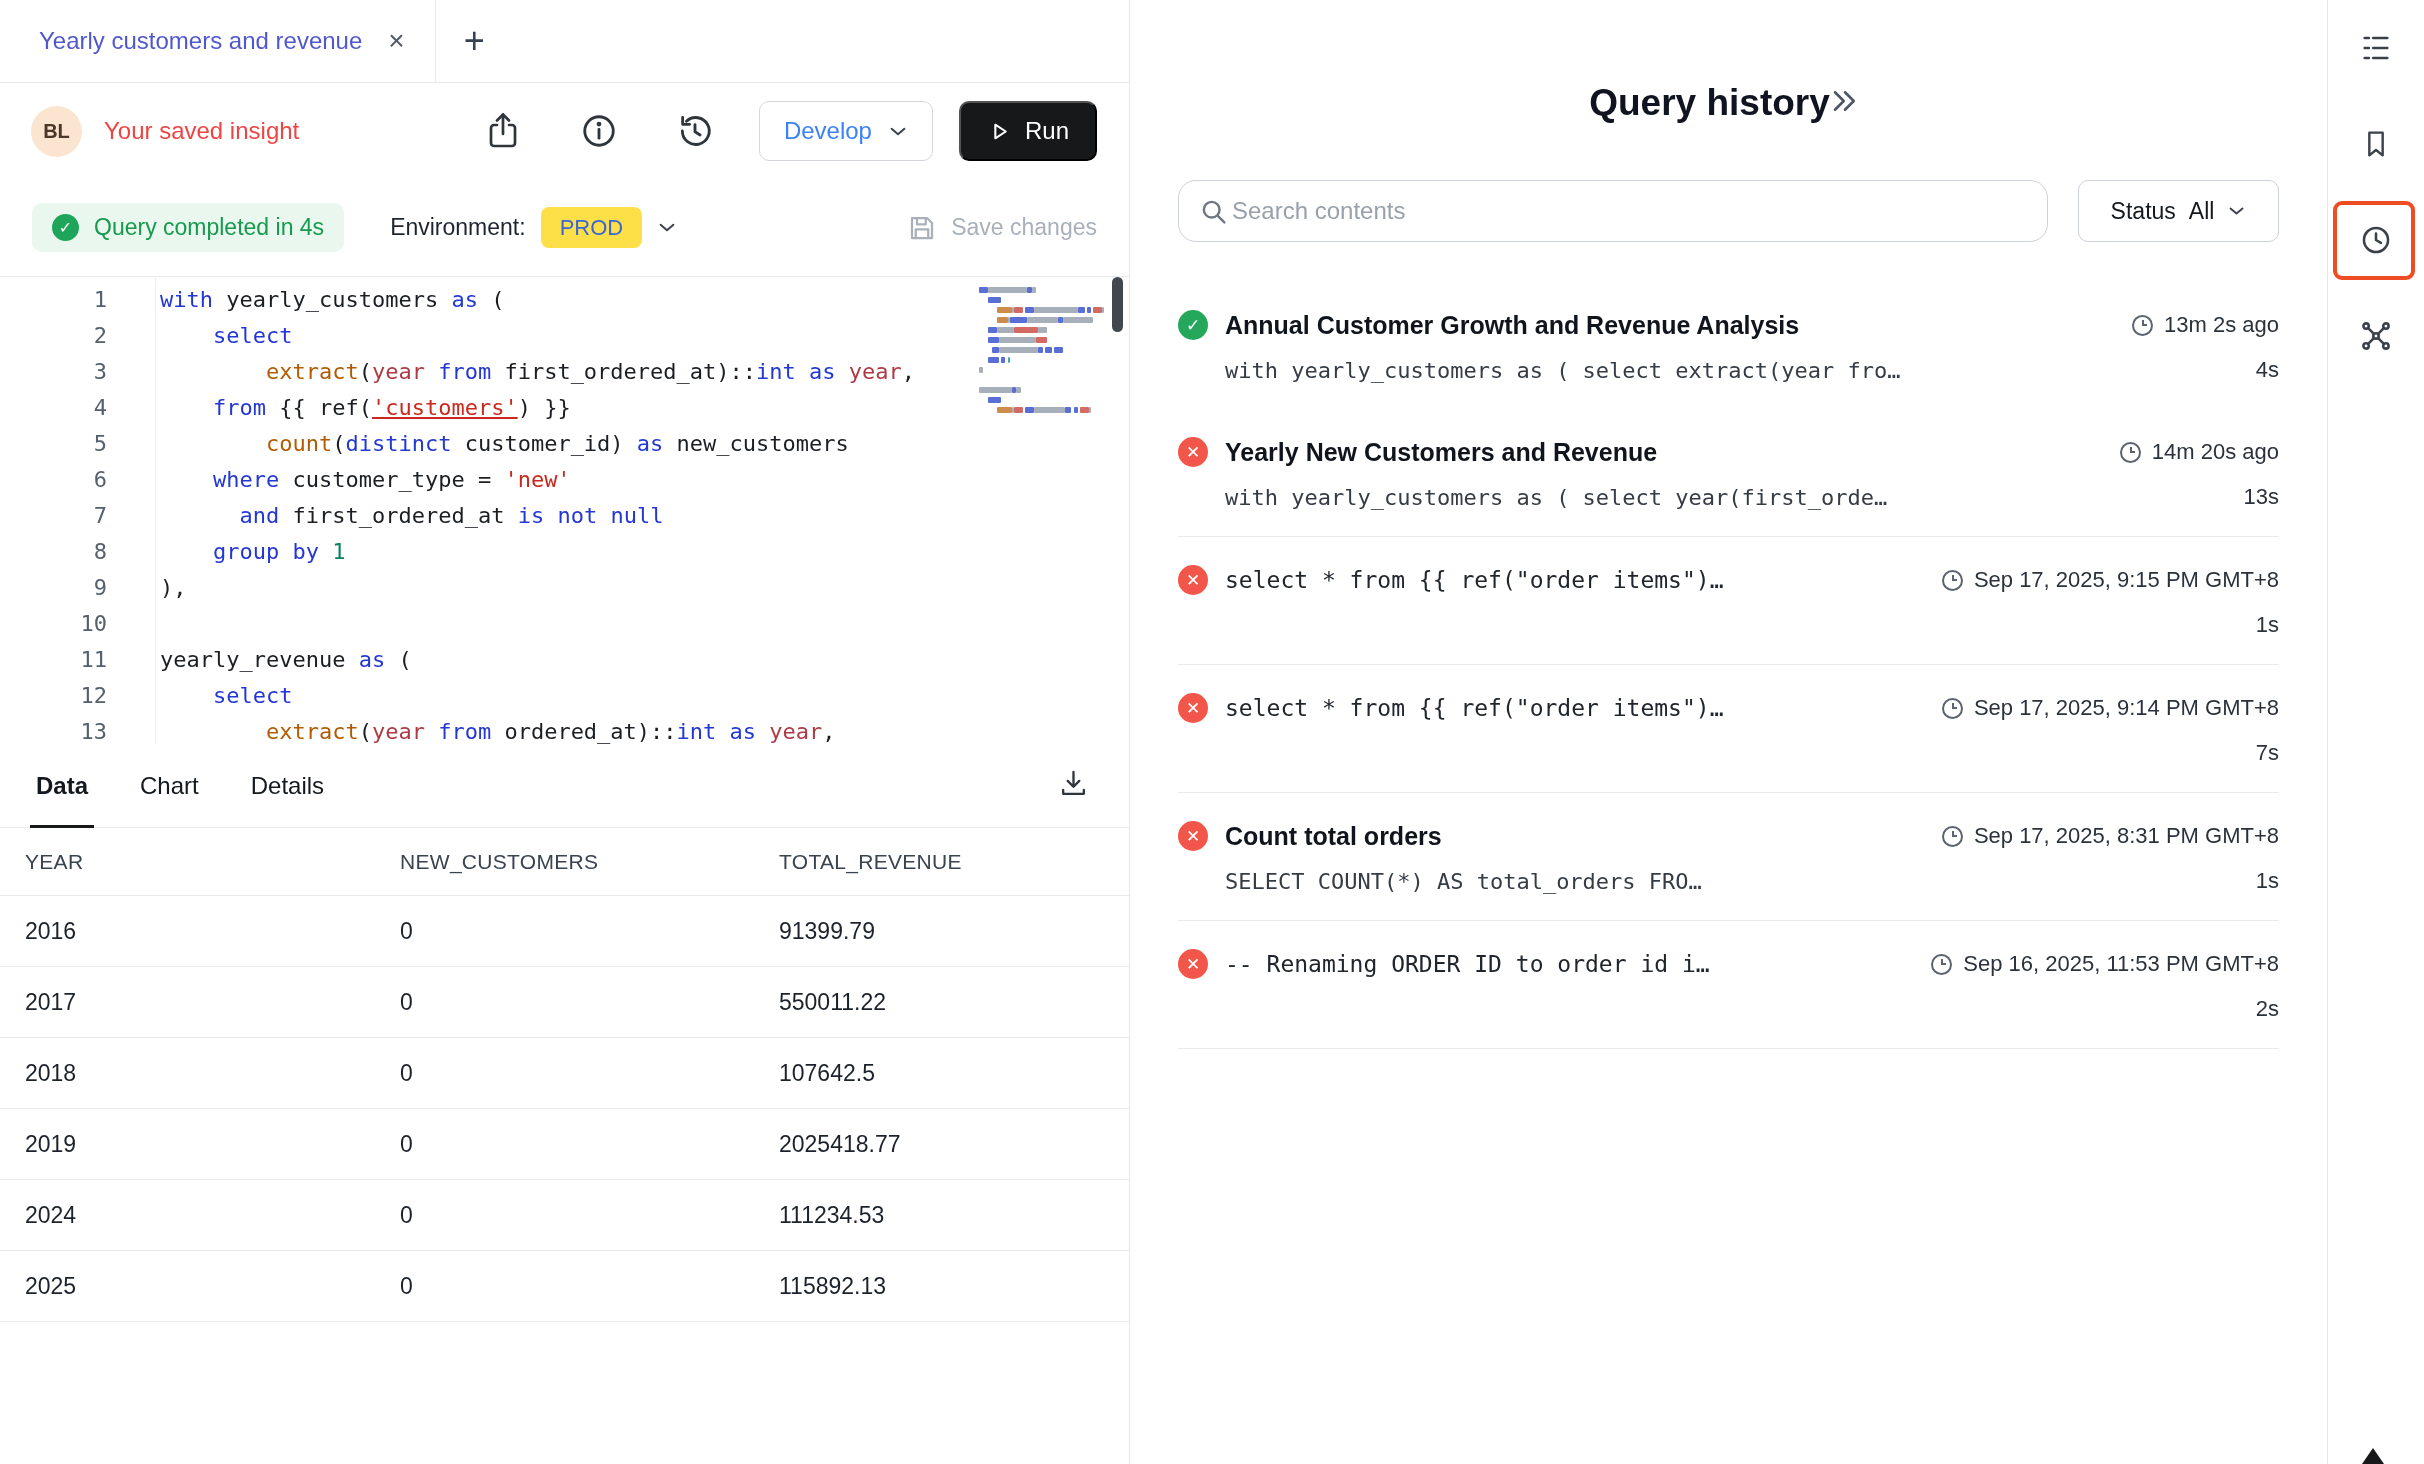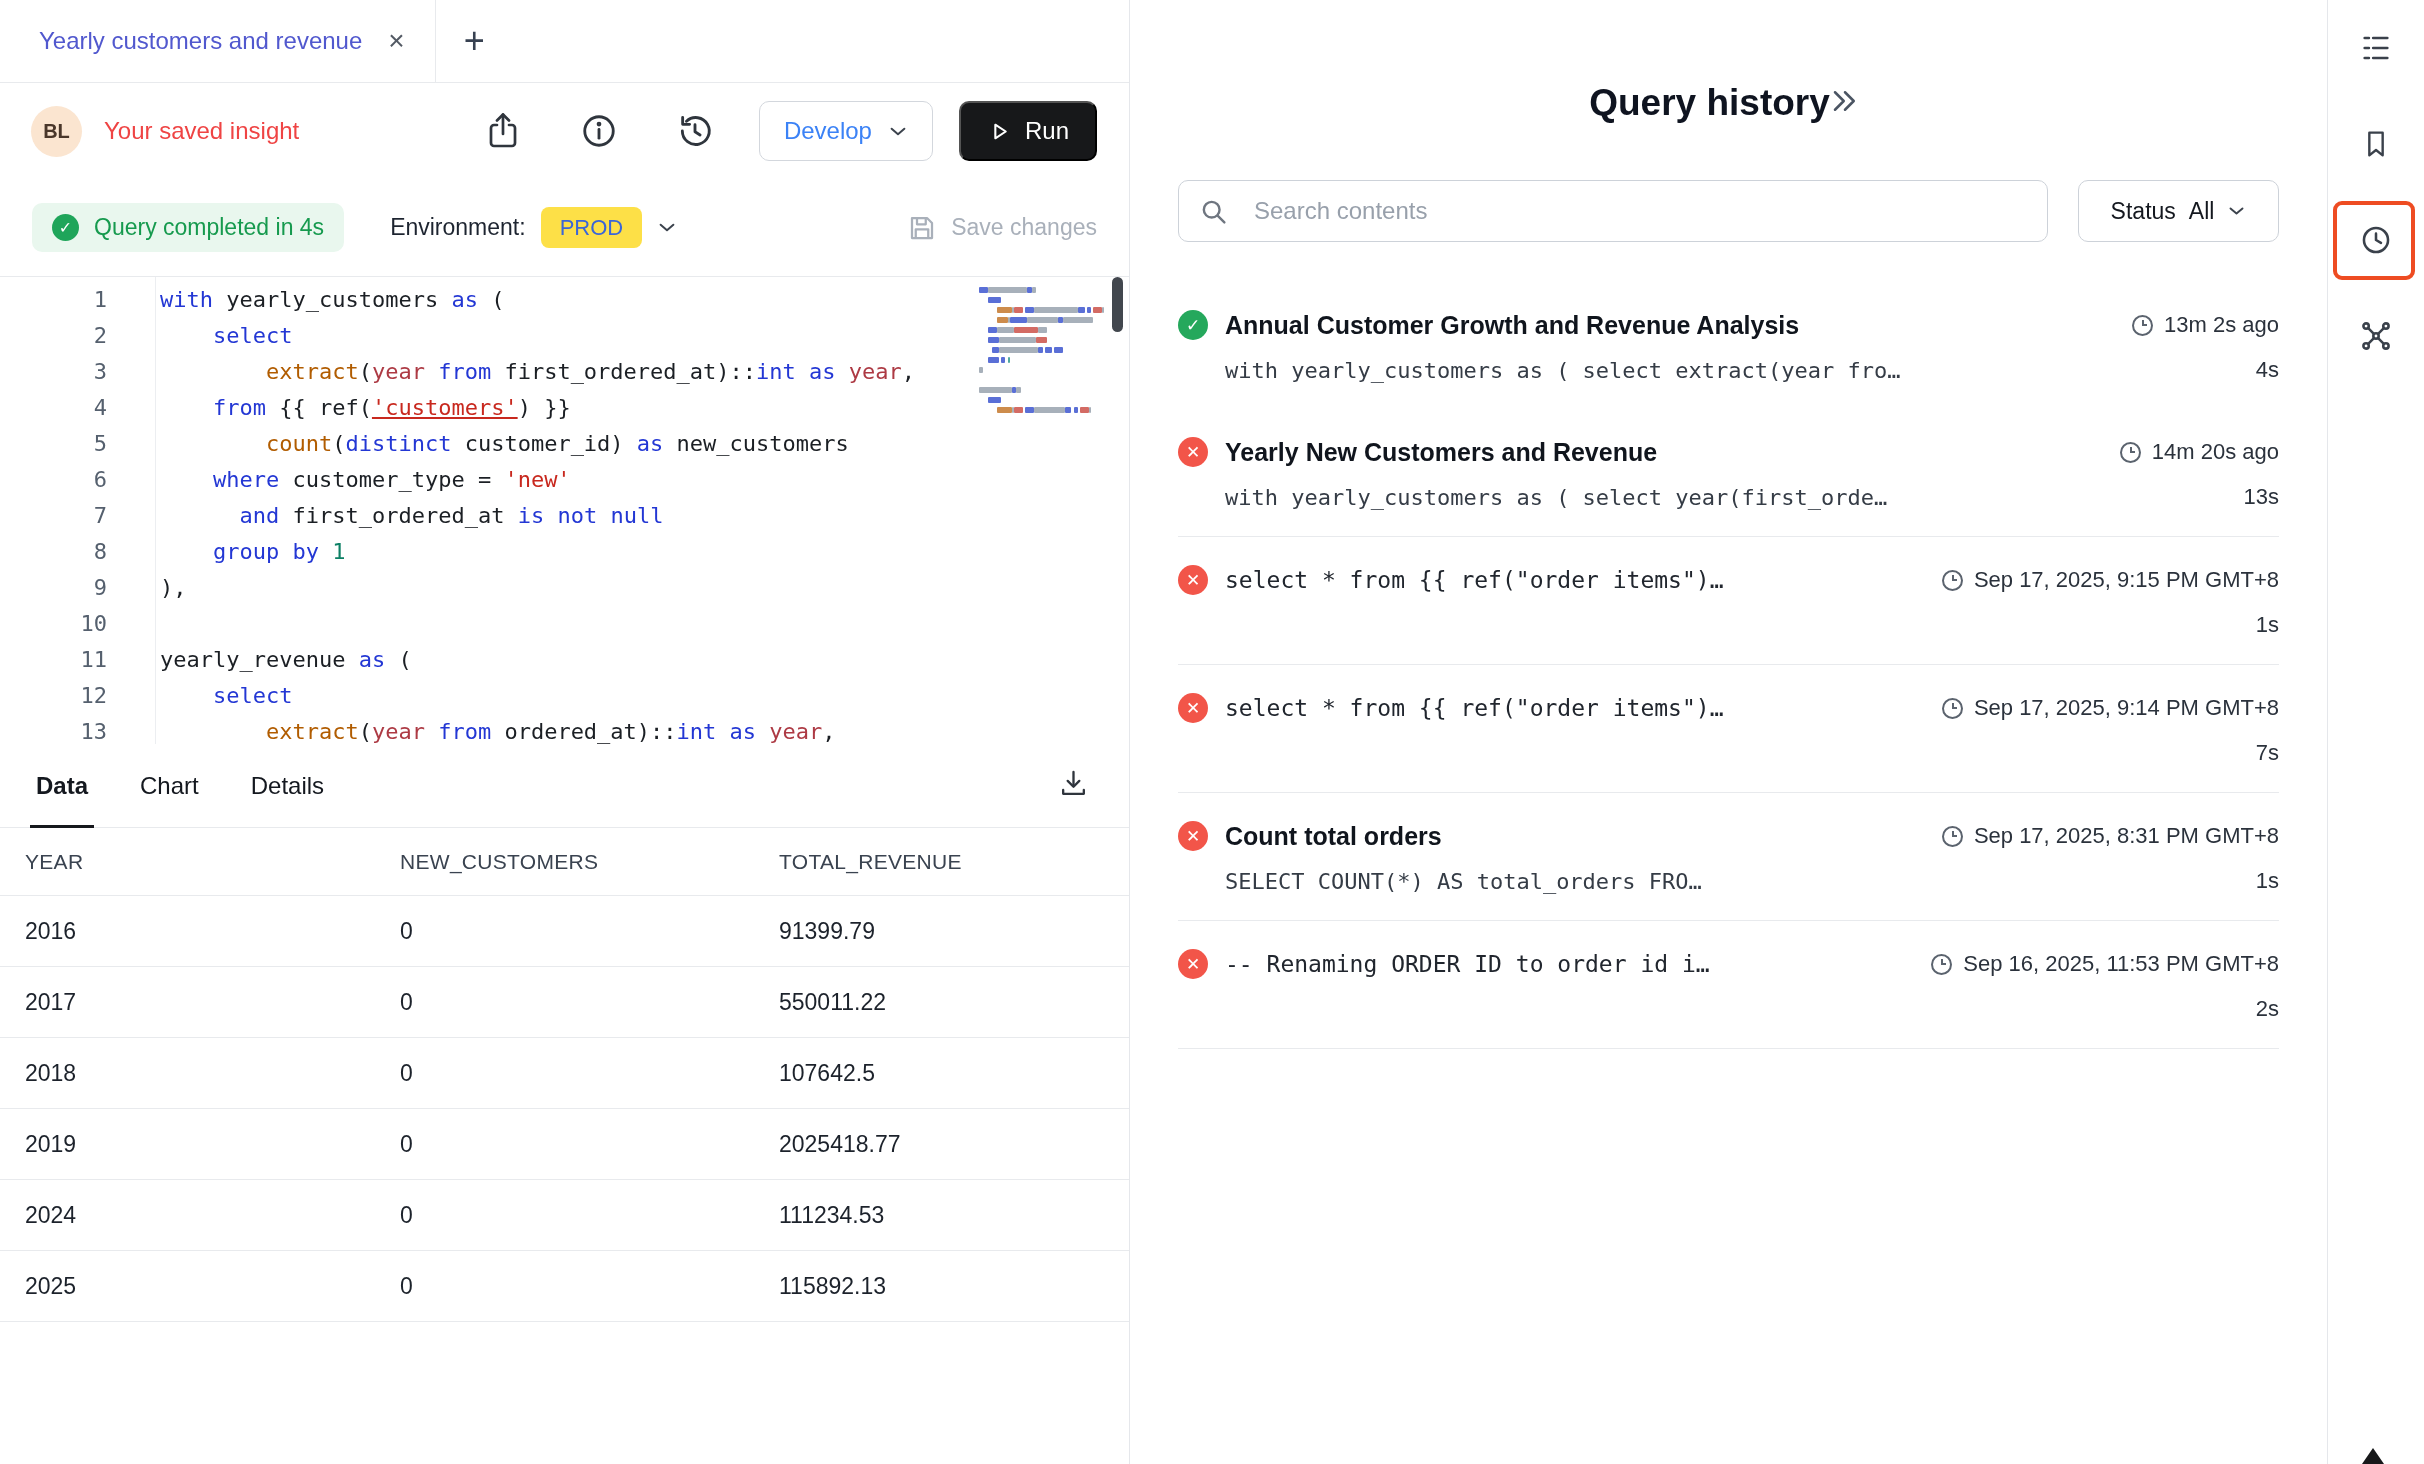--- a/index.html
+++ b/index.html
@@ -56,21 +56,21 @@
   .dl-wrap{margin-left:auto;}
 
   .trow{display:grid;grid-template-columns:375px 379px 1fr;align-items:center;height:70px;border-bottom:1px solid #e8eaed;padding-left:25px;font-size:23px;color:#1c222b;}
   .trow.thead{height:67px;font-size:21px;color:#3a4350;letter-spacing:.3px;}
 
   
   .hist{flex:1;min-width:0;border-right:1px solid #e5e7eb;box-sizing:border-box;padding-left:48px;display:flex;flex-direction:column;}
   .ptitle-row{margin-top:82px;display:flex;align-items:center;justify-content:center;padding-right:56px;}
   .ptitle{font-size:37px;font-weight:700;color:#0f1420;}
   .search-row{margin-top:56px;display:flex;gap:30px;padding-right:48px;}
-  .searchbox{flex:1;height:62px;border:1.5px solid #cdd2d9;border-radius:10px;display:flex;align-items:center;padding:0 20px;gap:24px;box-sizing:border-box;}
+  .searchbox{flex:1;height:62px;border:1.5px solid #cdd2d9;border-radius:18px;display:flex;align-items:center;padding:0 20px;gap:2px;box-sizing:border-box;}
   .searchbox input{border:none;outline:none;flex:1;font-size:24px;font-family:"Liberation Sans",sans-serif;color:#1b212b;background:transparent;}
   .searchbox input::placeholder{color:#98a0ab;}
   .statusbtn{width:201px;flex:0 0 201px;height:62px;border:1.5px solid #cdd2d9;border-radius:10px;display:flex;align-items:center;justify-content:center;gap:13px;font-size:23px;color:#14181f;box-sizing:border-box;}
   .hlist{margin-top:40px;padding-right:48px;}
   .hitem{padding:24px 0;}
   .row1{display:flex;align-items:center;gap:17px;min-height:38px;}
   .sicon{width:30px;height:30px;border-radius:50%;color:#fff;font-size:17px;display:flex;align-items:center;justify-content:center;flex:0 0 30px;}
   .sicon.success{background:#25a85c;}
   .sicon.error{background:#f25549;}
   .ititle{flex:1;min-width:0;overflow:hidden;white-space:nowrap;font-size:25px;font-weight:700;color:#10151d;}

